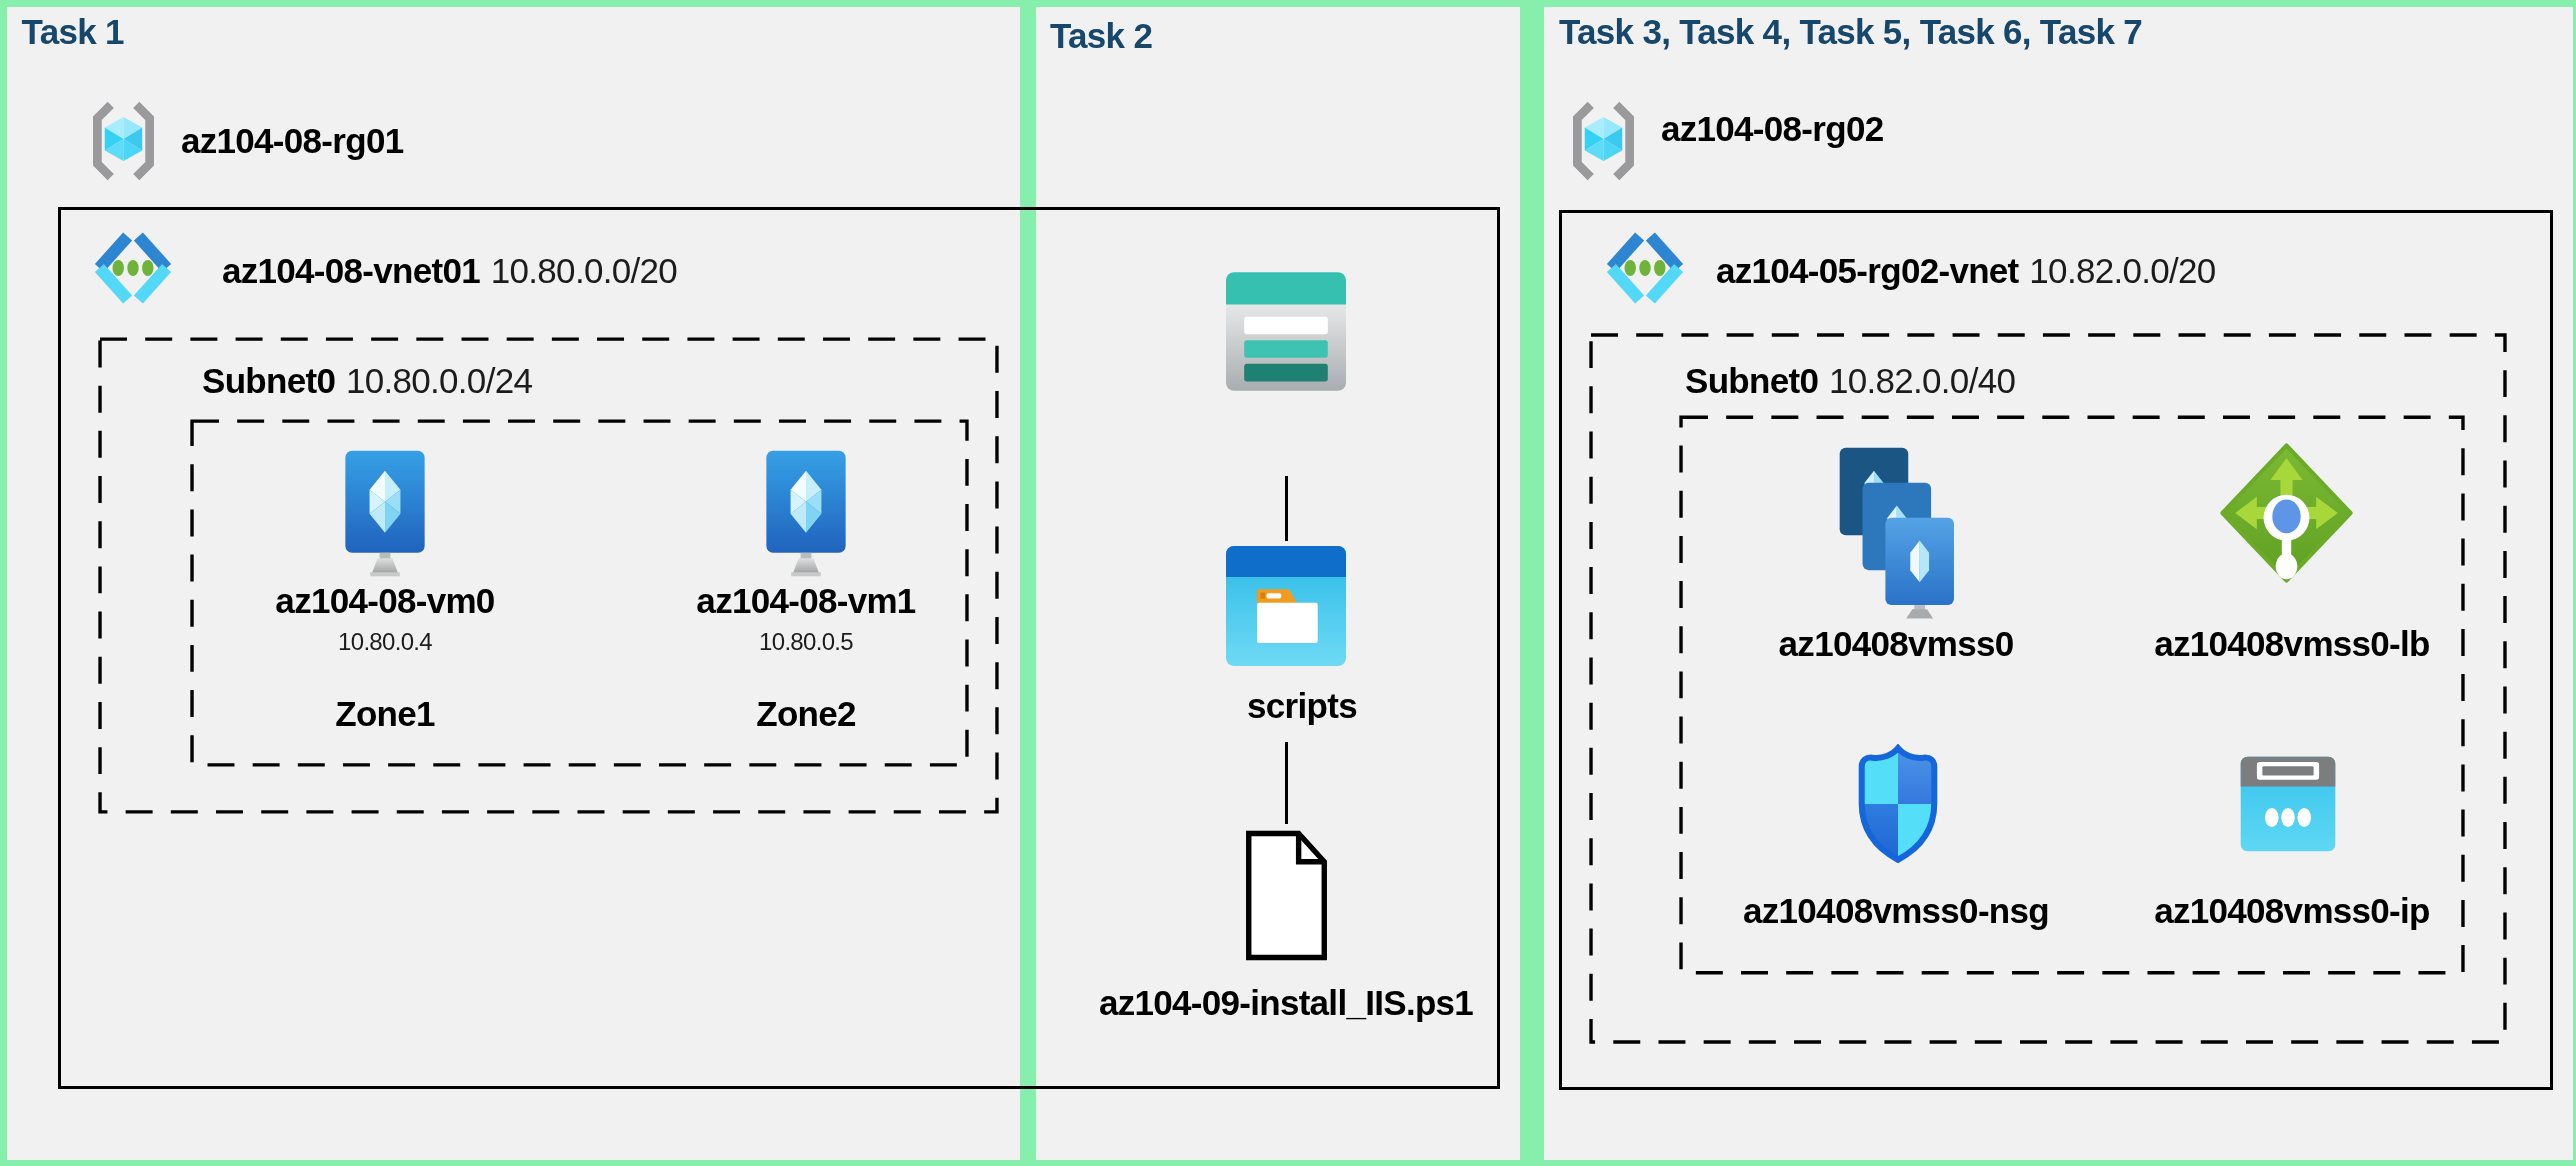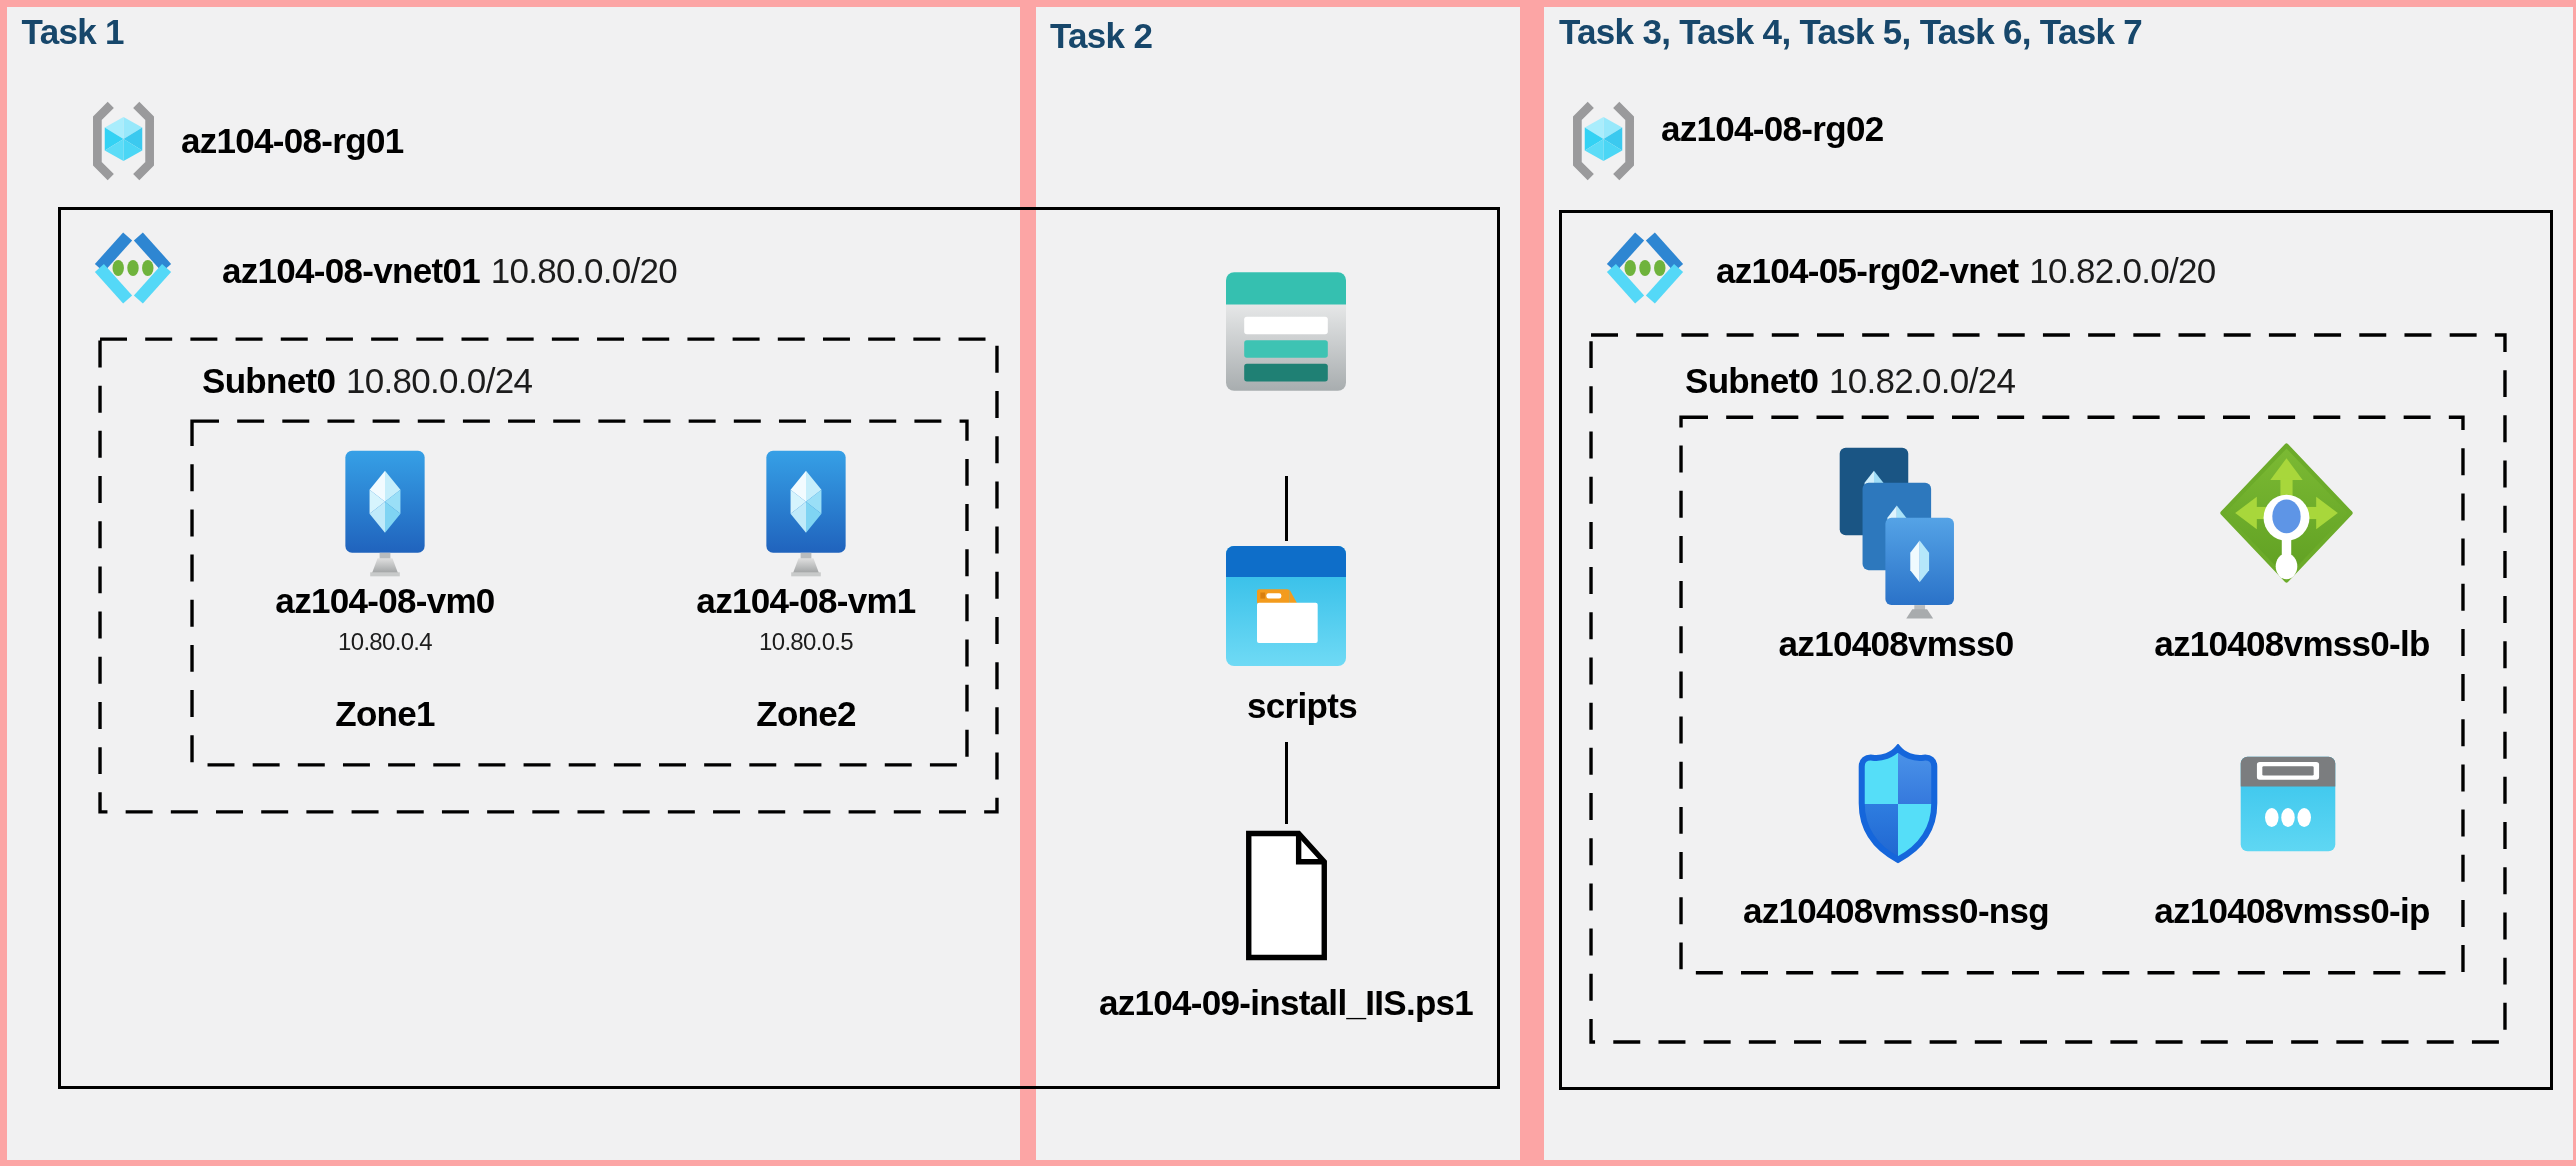--- a/index.html
+++ b/index.html
@@ -1,17 +1,17 @@
 <!DOCTYPE html>
 <html style="font-size:10.8px"><head>
 <meta charset="utf-8">
 <style>
   html,body{margin:0;padding:0;background:#ffffff;width:2576px;height:1166px;
     font-family:"Liberation Sans",sans-serif;-webkit-font-smoothing:antialiased;}
-  .canvas{position:relative;width:2576px;height:1166px;background:#fca5a5;overflow:hidden;}
+  .canvas{position:relative;width:2576px;height:1166px;background:#86efac;overflow:hidden;}
   .abs{position:absolute;}
   .panel{position:absolute;top:6.7px;height:1153px;background:#f1f1f2;}
   .title{position:absolute;font-size:35px;font-weight:700;color:#17476b;letter-spacing:-0.7px;white-space:nowrap;}
   .box-solid{position:absolute;border:3.4px solid #000;box-sizing:border-box;background:transparent;}
   .lbl{position:absolute;font-size:35px;font-weight:700;color:#000;letter-spacing:-0.7px;white-space:nowrap;}
   .reg{position:absolute;font-size:24px;font-weight:400;color:#1c1c1c;letter-spacing:-0.7px;white-space:nowrap;}
   .cidr{font-weight:400;color:#1c1c1c;margin-left:10.8px;letter-spacing:-0.7px;}
   .center{transform:translateX(-50%);}
   .vline{position:absolute;width:2.7px;background:#000;}
   svg{display:block;}
@@ -89,21 +89,21 @@
     <span>Subnet0</span><span class="cidr">10.80.0.0/24</span>
   </div>
   <svg class="abs" style="left:190px;top:419px;" width="779" height="348" viewBox="0 0 1156 516">
     <rect x="3" y="3" width="1150" height="510" fill="none" stroke="#000" stroke-width="5" stroke-dasharray="40 27"></rect>
   </svg>
 
   <svg class="abs" style="left:1589px;top:333px;" width="918" height="711" viewBox="0 0 1361 1054">
     <rect x="3" y="3" width="1355" height="1048" fill="none" stroke="#000" stroke-width="5" stroke-dasharray="40 27"></rect>
   </svg>
   <div class="lbl" style="left:1685px;top:361px;">
-    <span>Subnet0</span><span class="cidr">10.82.0.0/24</span>
+    <span>Subnet0</span><span class="cidr">10.82.0.0/40</span>
   </div>
   <svg class="abs" style="left:1679px;top:415px;" width="786" height="560" viewBox="0 0 1166 830">
     <rect x="3" y="3" width="1160" height="824" fill="none" stroke="#000" stroke-width="5" stroke-dasharray="40 27"></rect>
   </svg>
 
   <svg class="abs" style="left:341px;top:448px;" width="88" height="129" viewBox="0 0 130 192">
     <defs>
       <linearGradient id="vmg1" x1="0" y1="0" x2="0" y2="1">
           <stop offset="0" stop-color="#36a0e6"></stop>
           <stop offset="1" stop-color="#2063bd"></stop>

